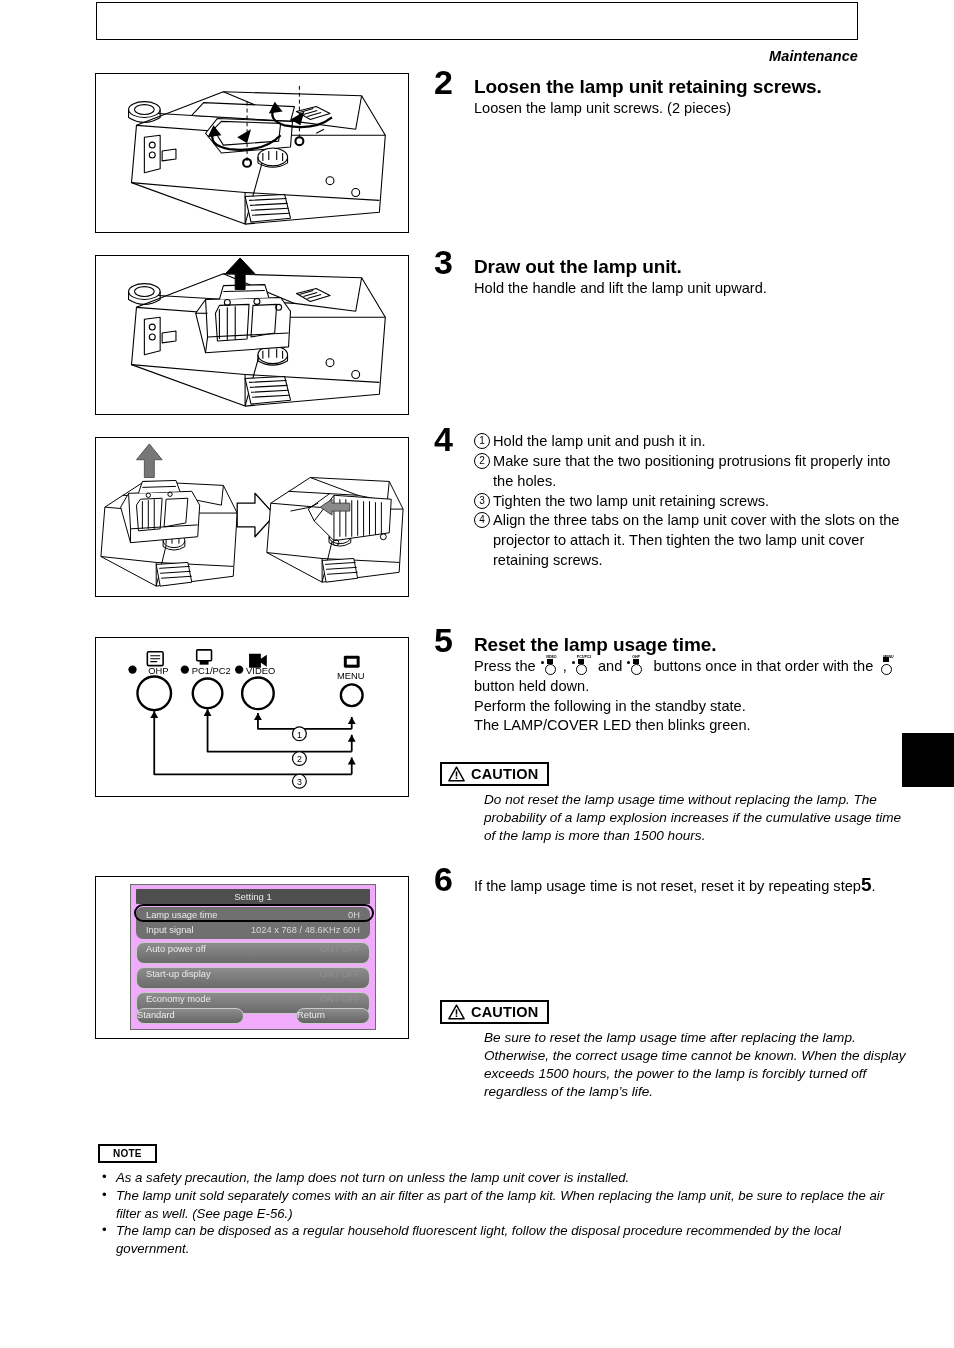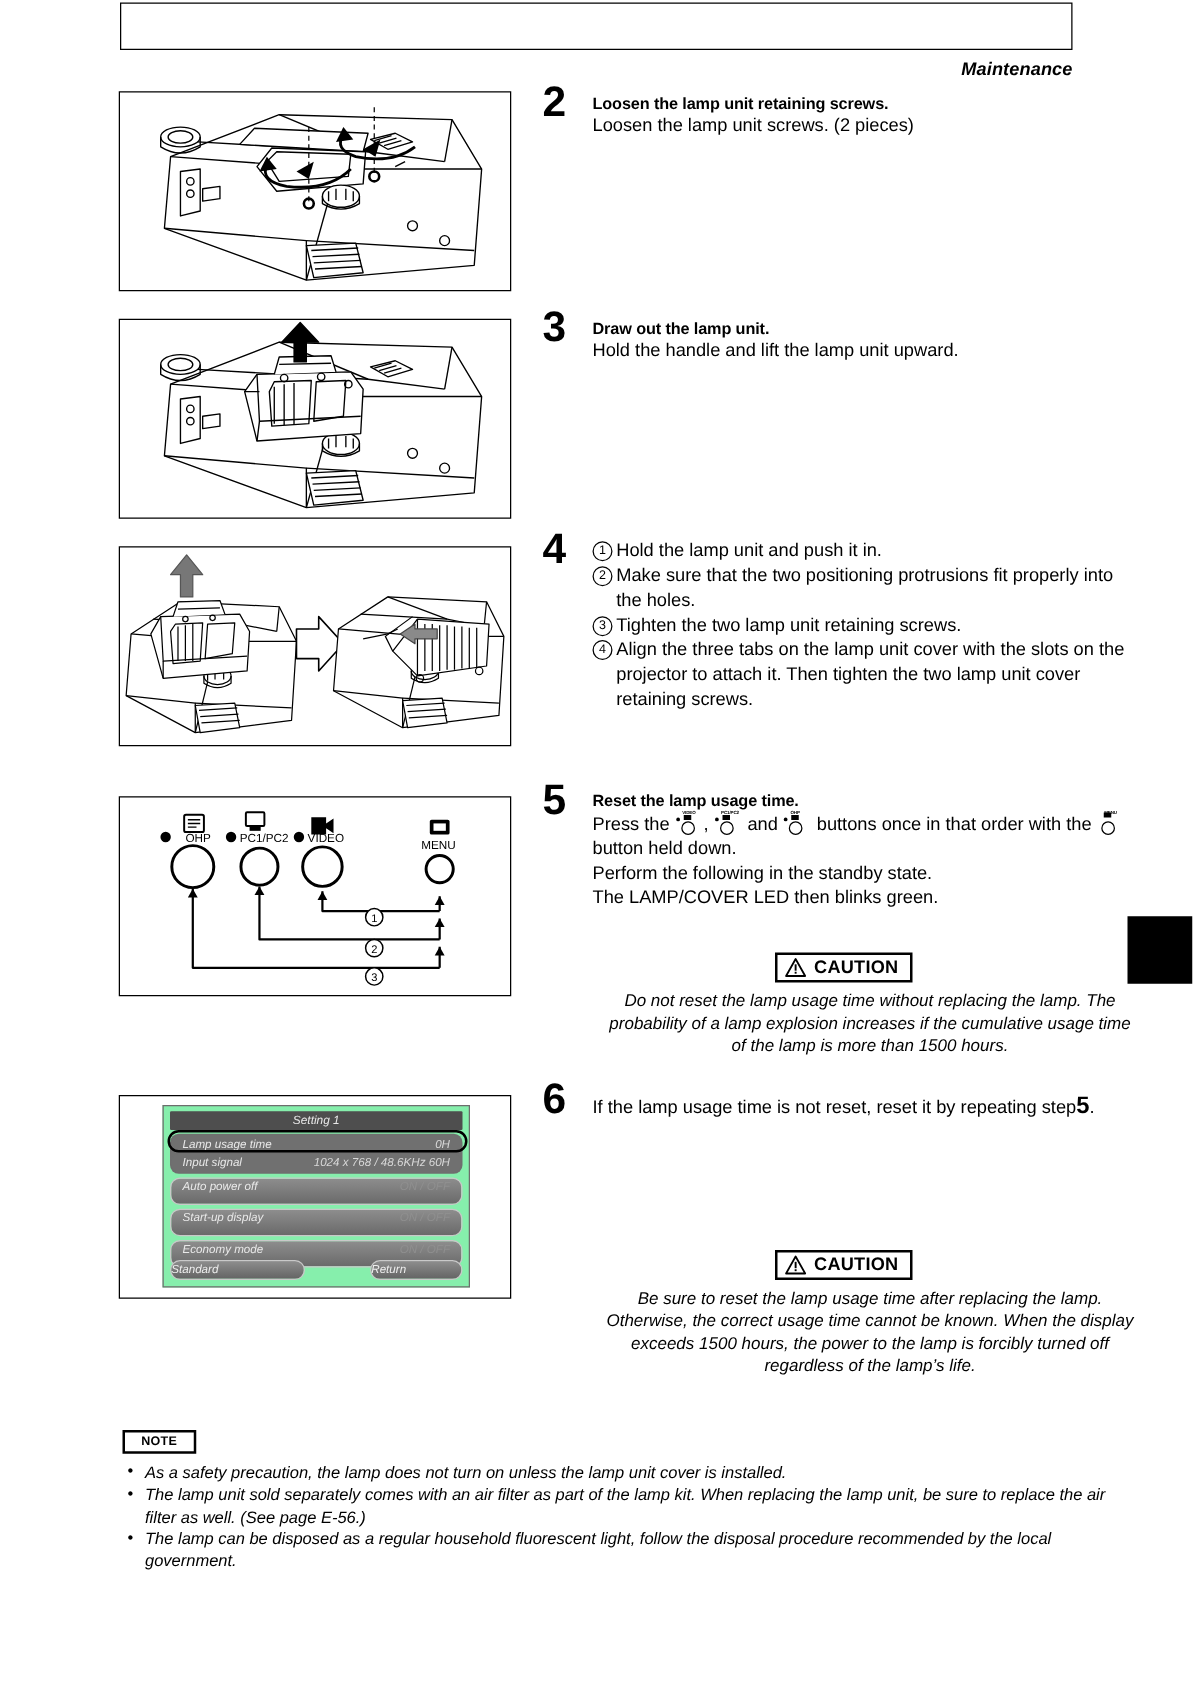--- a/index.html
+++ b/index.html
@@ -31,21 +31,21 @@
   #fig-3{left:95px;top:437px;width:314px;height:160px;}
   #fig-4{left:95px;top:637px;width:314px;height:160px;}
   #fig-5{left:95px;top:876px;width:314px;height:163px;}
   
   .step{position:absolute;}
   .step .num{
     position:absolute;left:0;top:-10px;font-size:34px;font-weight:bold;line-height:1;
   }
   .step .body{margin-left:40px;}
   .step h2{
-    margin:0 0 1px 0;font-size:13px;font-weight:bold;line-height:1.22;
+    margin:0 0 1px 0;font-size:19px;font-weight:bold;line-height:1.22;
     letter-spacing:-.1px;
   }
   .step p{margin:0;font-size:14.6px;line-height:1.33;}
   .sublist{margin:0;padding:0;list-style:none;}
   .sublist li{
     font-size:14.6px;line-height:1.36;position:relative;padding-left:19px;
     margin-bottom:0px;
   }
   .sublist li .cnum{
     position:absolute;left:0;top:1px;
@@ -73,21 +73,21 @@
     position:absolute;left:0px;top:4px;width:3px;height:3px;background:#000;
     border-radius:50%;
   }
   .btnglyph .circ{
     position:absolute;left:4px;top:7px;width:11px;height:11px;
     border:1.2px solid #000;border-radius:50%;box-sizing:border-box;
   }
   .btnglyph.menu .sq{left:5px;top:0px;}
   .btnglyph.menu .circ{left:3px;top:7px;}
   
-  .caution{position:absolute;text-align:center;}
+  .caution{position:absolute;}
   .caution .head{
     display:inline-flex;align-items:center;gap:6px;
     border:2.5px solid #000;padding:2px 9px 2px 6px;
   }
   .caution .head .tri{width:17px;height:16px;}
   .caution .head .txt{font-size:14.5px;font-weight:bold;letter-spacing:.2px;}
   .caution .bodytext{
     margin:5px 2px 0 44px;font-size:13.6px;font-style:italic;line-height:1.33;
   }
   #caution-1{left:440px;top:762px;width:470px;}
@@ -105,23 +105,22 @@
   }
   #note li::before{content:"•";position:absolute;left:4px;top:-1px;font-style:normal;}
   
   #pagenum{
     position:absolute;left:0;right:0;top:1358px;text-align:center;
     font-size:16px;letter-spacing:.3px;
   }
   
   .osd{
     position:absolute;left:34px;top:7px;width:246px;height:146px;
-    background:#86efac;border:1px solid #6d6d6d;box-sizing:border-box;
+    background:#f0abfc;border:1px solid #6d6d6d;box-sizing:border-box;
     padding:4px 5px;
-    font-style:italic;
   }
   .osd .title{
     height:15px;line-height:15px;text-align:center;
     background:#4e4e4e;color:#e8e8e8;font-size:9.5px;
     border-radius:1px;
   }
   .osd .group{
     margin-top:3px;background:#6f6f6f;border-radius:7px;padding:1px;
   }
   .osd .row{

